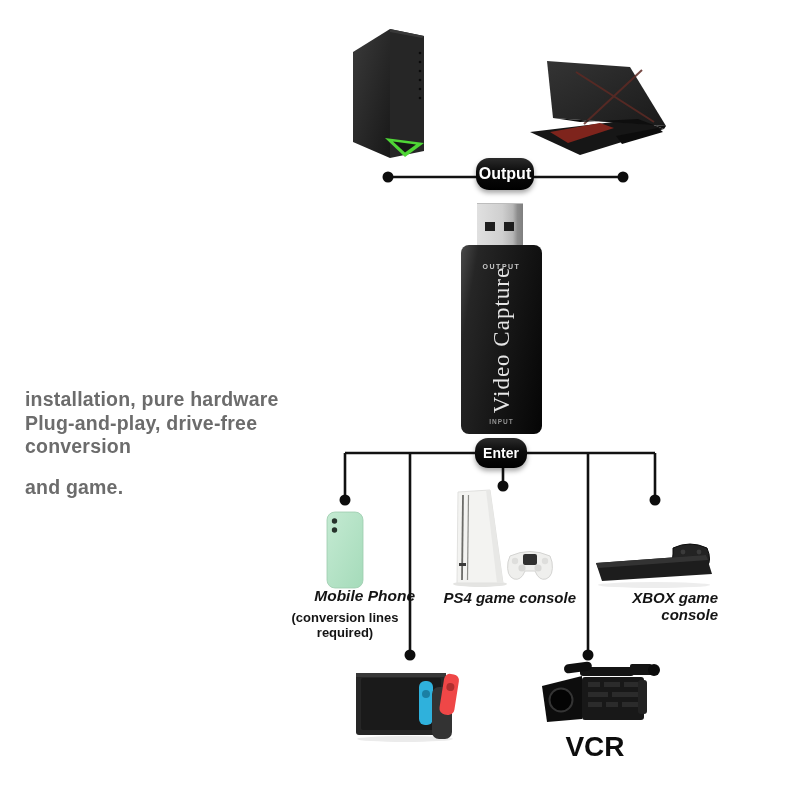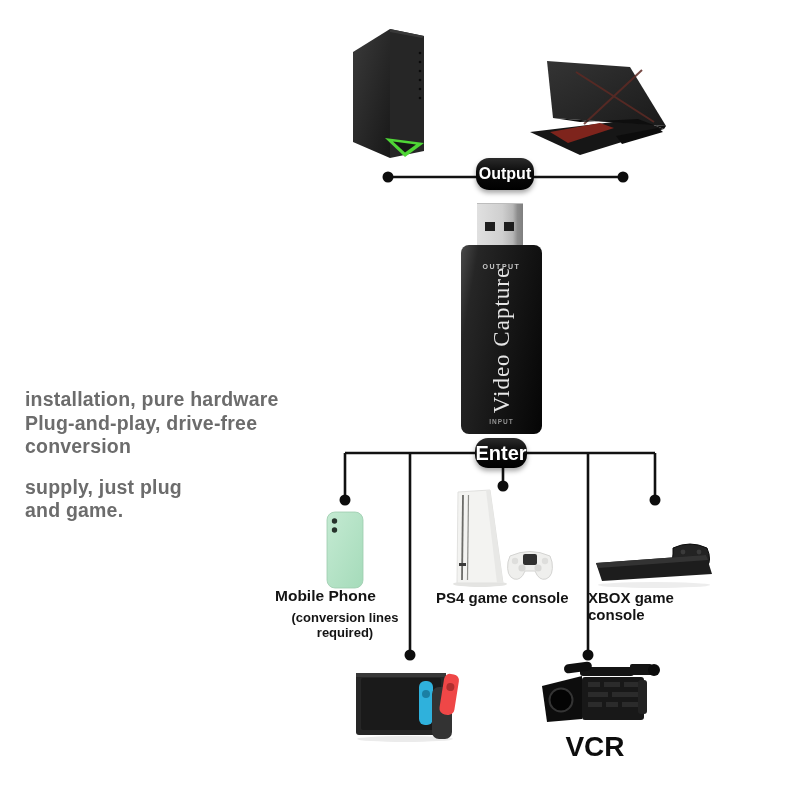--- a/index.html
+++ b/index.html
@@ -7,21 +7,21 @@
          font-family:"Liberation Sans", sans-serif;}
   .abs{position:absolute;}
   svg{display:block;}
 
   
   .pill{position:absolute;display:flex;align-items:center;justify-content:center;
         background:linear-gradient(180deg,#2b2b2b 0%,#0b0b0b 45%,#000 100%);
         color:#fff;font-weight:700;border-radius:13px;
         box-shadow:0 3px 5px rgba(0,0,0,.35);z-index:6;}
   .pill-output{left:476px;top:158px;width:58px;height:32px;font-size:16px;}
-  .pill-enter{left:475px;top:438px;width:52px;height:30px;font-size:20px;}
+  .pill-enter{left:475px;top:438px;width:52px;height:30px;font-size:14px;}
 
   
   .usb-connector{position:absolute;left:477px;top:203px;width:46px;height:45px;
      background:linear-gradient(90deg,#e0e0e0 0%,#cfcfcf 55%,#b5b5b5 78%,#8d8d8d 88%,#7f7f7f 100%);
      border-top:1px solid #bdbdbd;z-index:4;}
   .usb-hole{position:absolute;width:10px;height:9px;background:#1d1d1d;top:18px;}
   .stick-body{position:absolute;left:461px;top:245px;width:81px;height:189px;border-radius:8px;
      background:linear-gradient(100deg,#4a4a4a 0%,#262626 16%,#161616 55%,#050505 100%);
      z-index:5;}
   .stick-port-top{position:absolute;top:18px;left:0;width:100%;text-align:center;
@@ -29,22 +29,22 @@
   .stick-name{position:absolute;top:50%;left:50%;width:180px;
      transform:translate(-50%,-50%) rotate(-90deg);text-align:center;white-space:nowrap;
      font-family:"Liberation Serif", serif;font-size:23px;letter-spacing:1px;color:#e5e5e5;}
   .stick-port-bottom{position:absolute;bottom:9px;left:0;width:100%;text-align:center;
      font-size:6.5px;letter-spacing:1px;color:#939393;font-weight:700;}
 
   
   .description{position:absolute;left:25px;top:388px;color:#6c6c6c;font-weight:700;
      font-size:19.5px;line-height:23.5px;letter-spacing:0.2px;}
   .description .para2{margin-top:17px;}
-  .dev-label{position:absolute;text-align:left;color:#141414;font-weight:700;
-     font-size:15px;z-index:7;}
+  .dev-label{position:absolute;text-align:right;color:#141414;font-weight:700;
+     font-size:15px;z-index:7;font-style:italic;}
   .dev-sublabel{position:absolute;text-align:center;color:#141414;font-weight:700;
      font-size:13px;z-index:7;}
   .vcr-label{position:absolute;text-align:center;color:#0d0d0d;font-weight:700;
      font-size:28px;z-index:7;}
 </style>
 </head>
 <body>
 
 <div class="stage">
 
@@ -127,21 +127,20 @@
     <span>Enter</span>
   </div>
 
   <div class="description">
     <div class="para1">
       <div>installation, pure hardware</div>
       <div>Plug-and-play, drive-free</div>
       <div>conversion</div>
     </div>
     <div class="para2">
-      <div>supply, just plug</div>
       <div>and game.</div>
     </div>
   </div>
 
   <svg class="abs" style="left:326px;top:511px;z-index:2;" width="38" height="78" viewBox="0 0 38 78">
     <defs>
       <linearGradient id="mint" x1="0" y1="0" x2="1" y2="1">
         <stop offset="0" stop-color="#c4ead2"></stop>
           <stop offset="1" stop-color="#a5dbba"></stop>
       </linearGradient>

